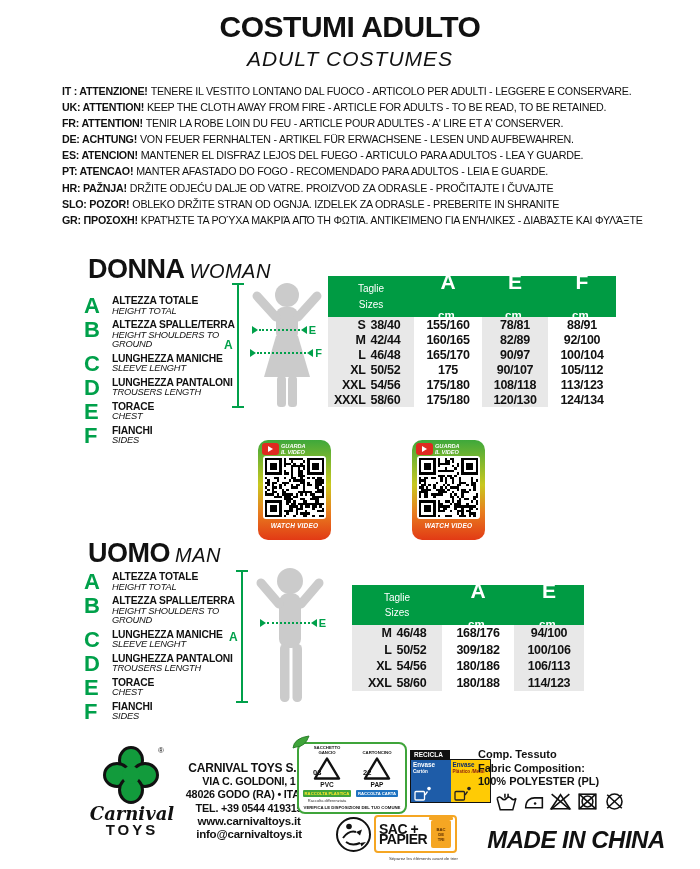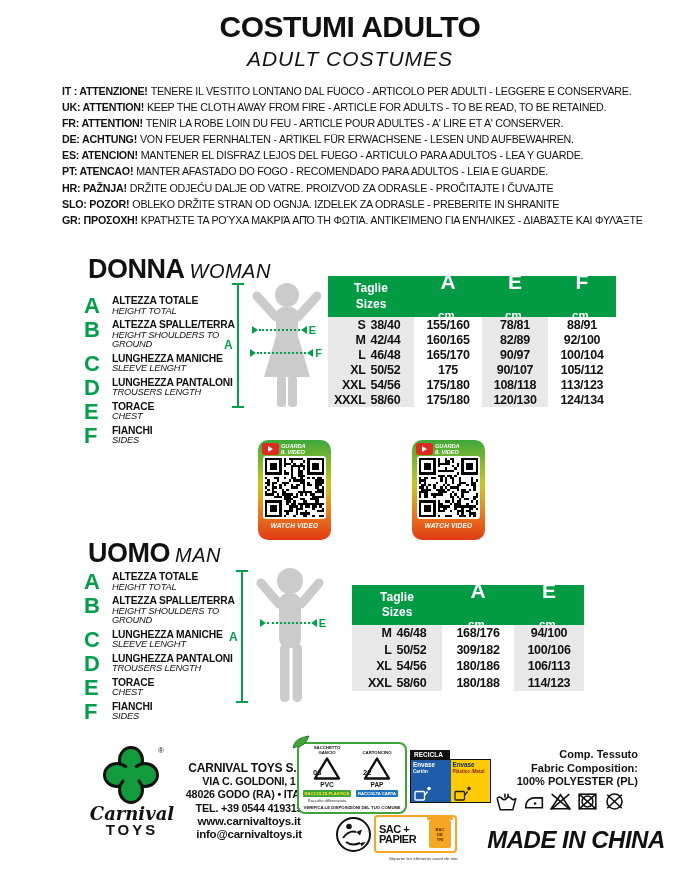--- a/index.html
+++ b/index.html
@@ -26,21 +26,21 @@
 .harrow .tr{width:0;height:0;border-top:4px solid transparent;border-bottom:4px solid transparent;flex:none}
 .harrow .tr.r{border-left:6px solid var(--legend-green)}
 .harrow .tr.l{border-right:6px solid var(--legend-green)}
 .harrow .dots{flex:1;border-top:2px dotted var(--legend-green);margin:0 1px}
 .harrow .ml{margin-left:2px;font-size:11px;line-height:8px}
 .sizetable{position:absolute;display:grid;text-align:center}
 .sizetable>div{display:flex;align-items:center;justify-content:center}
 .th{background:var(--green);color:#fff;flex-direction:column;line-height:1}
 .th .bg{font-size:21px;font-weight:800}
 .th .un{font-size:11.5px;font-weight:700;margin-top:18px}
-.th .t1{font-size:12px;font-weight:700;line-height:15.5px}
+.th .t1{font-size:10px;font-weight:400;line-height:15.5px}
 .td{font-size:12.5px;font-weight:700;letter-spacing:-.3px}
 .alt{background:var(--table-alt)}
 .szc{gap:5px}
 .szc .sz{min-width:32px;text-align:right}
 .szc .eu{min-width:38px;text-align:left}
 #tbl-donna{left:328px;top:276px;grid-template-columns:86px 68px 66px 68px;grid-template-rows:41px repeat(6,15px)}
 #tbl-uomo{left:352px;top:585px;grid-template-columns:90px 72px 70px;grid-template-rows:40px repeat(4,16.5px)}
 .qr{position:absolute;width:73px;height:100px;border-radius:10px;background:linear-gradient(180deg,var(--qr-top-green),#c9c81f 45%,#e87e1f 72%,var(--qr-bottom-red))}
 .qr .qh{display:flex;align-items:center;gap:2px;padding:3px 4px 1px}
 .qr .play{width:17px;height:12px;background:var(--youtube-red);border-radius:3px;display:flex;align-items:center;justify-content:center;flex:none}
@@ -73,28 +73,28 @@
 .rec{left:410px;top:750px;width:81px}
 .rec .rh{background:#111;color:#fff;font-size:6.5px;font-weight:800;padding:1px 4px;width:40px}
 .rec .panes{display:flex;border:1px solid #111}
 .pane{width:40px;height:42px;padding:2px 2px 1px;display:flex;flex-direction:column}
 .pane.b{background:var(--recicla-blue);color:#fff}
 .pane.y{background:var(--recicla-yellow);color:#0b2a6b}
 .pane .p1{font-size:6.3px;font-weight:800;line-height:6.6px}
 .pane .p2{font-size:4.6px;font-weight:700;line-height:5px}
 .pane.y .p2{color:#8a1a12}
 .pane svg{margin-top:auto}
-.comp{left:478px;top:748px;width:160px;text-align:right;line-height:13.5px}
+.comp{left:478px;top:748px;width:160px;text-align:left;line-height:13.5px}
 .comp div{font-size:11px;font-weight:800}
 .care{left:494px;top:791px;display:flex;gap:2px}
 .care svg{width:25px;height:21px}
 .madein{left:462px;top:826px;width:228px;text-align:center;font-size:24px;font-weight:900;font-style:italic;letter-spacing:-.5px}
 .triman{left:335px;top:816px}
 .sacbox{left:374px;top:815px;width:83px;height:38px;border:2.5px solid var(--bin-orange);border-radius:4px;background:#fff;display:flex;align-items:center;gap:4px;padding:2px 3px}
-.sacbox .st{font-size:11px;font-weight:900;line-height:10.5px;letter-spacing:-.5px}
+.sacbox .st{font-size:14px;font-weight:900;line-height:10.5px;letter-spacing:-.5px}
 .bin{width:22px;height:28px;background:var(--bin-orange);border-radius:2px;position:relative;display:flex;flex-direction:column;align-items:center;justify-content:center;margin-left:auto;margin-right:1px}
 .bin:before{content:"";position:absolute;top:-3.5px;left:-2px;right:-2px;height:3px;background:var(--bin-orange);border-radius:1px}
 .bin span{font-size:4.2px;font-weight:900;color:#5b2d00;line-height:5px}
 .saccap{left:376px;top:856px;width:82px;font-size:4.4px;color:#333;text-align:right}
 .fig svg{display:block}
 </style>
 </head>
 <body>
 
 <div class="abs ttl">COSTUMI ADULTO</div>

